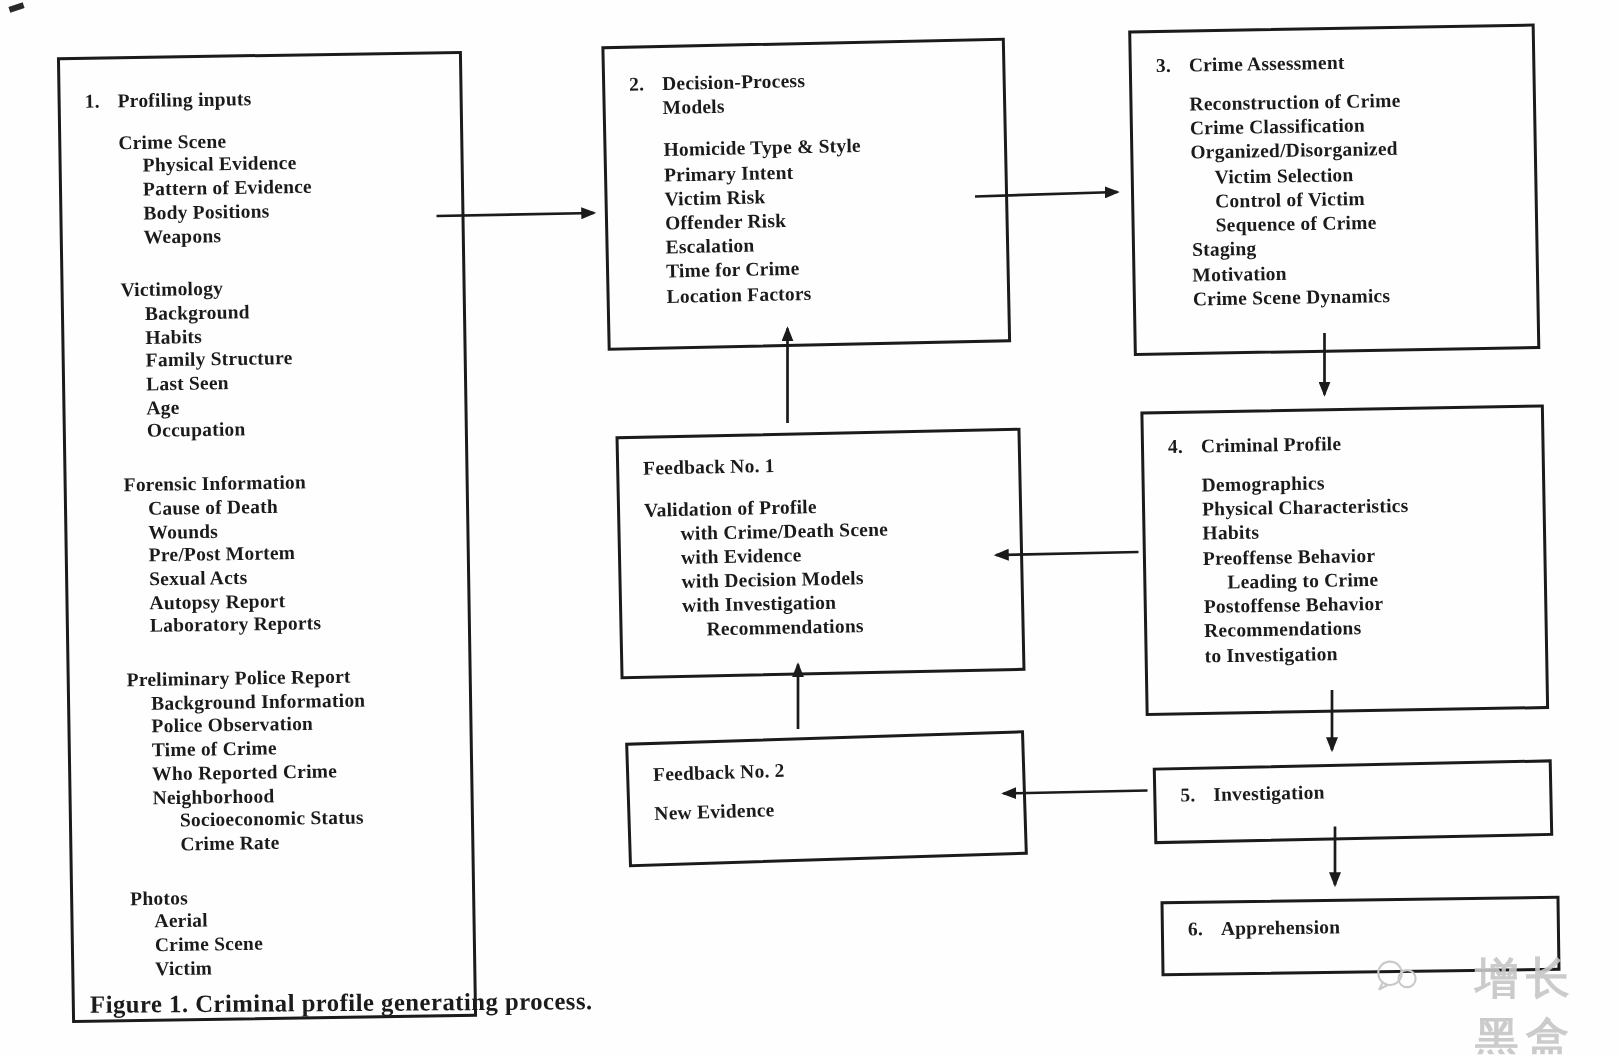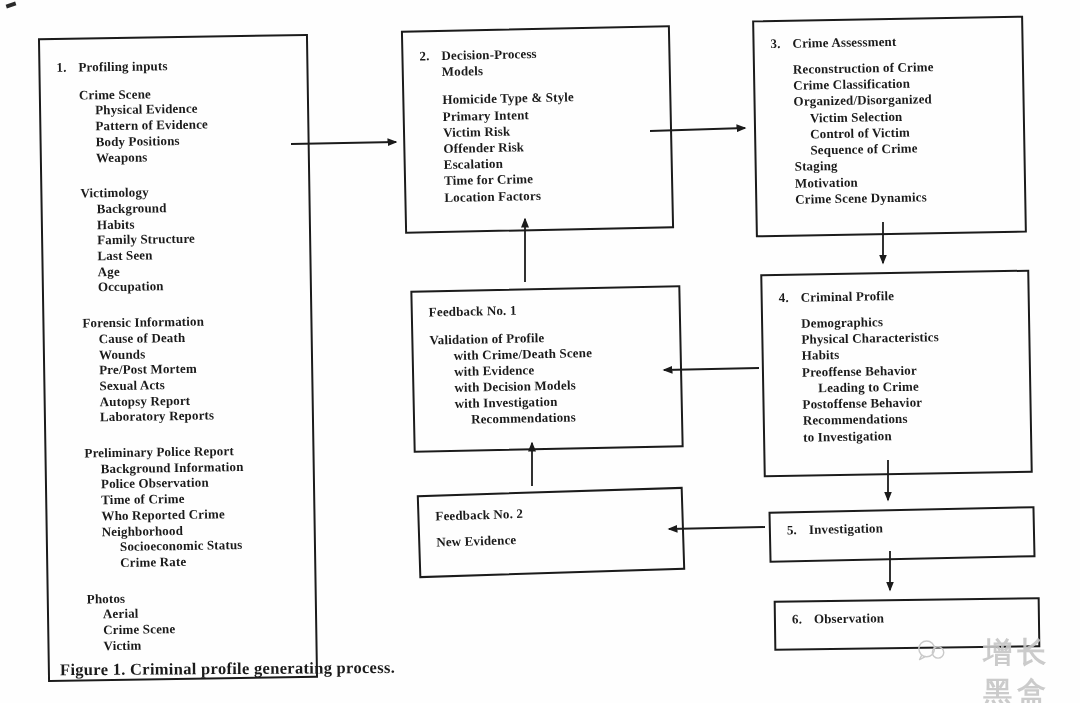--- a/index.html
+++ b/index.html
@@ -181,21 +181,21 @@
   <div class="box" id="box5">
     <div class="btitle">
       <span class="num">5.</span>
       <span>Investigation</span>
     </div>
   </div>
 
   <div class="box" id="box6">
     <div class="btitle">
       <span class="num">6.</span>
-      <span>Observation</span>
+      <span>Apprehension</span>
     </div>
   </div>
 
   <svg id="arrows" viewBox="0 0 1080 703" xmlns="http://www.w3.org/2000/svg">
     <defs>
       <marker id="ah" markerWidth="10" markerHeight="8" refX="8.5" refY="4" orient="auto" markerUnits="userSpaceOnUse">
         <polygon points="0,0 10,4 0,8" fill="#1b1b1b"></polygon>
       </marker>
     </defs>
     <line x1="291" y1="144" x2="396" y2="142" stroke="#1b1b1b" stroke-width="1.8" marker-end="url(#ah)"></line>

